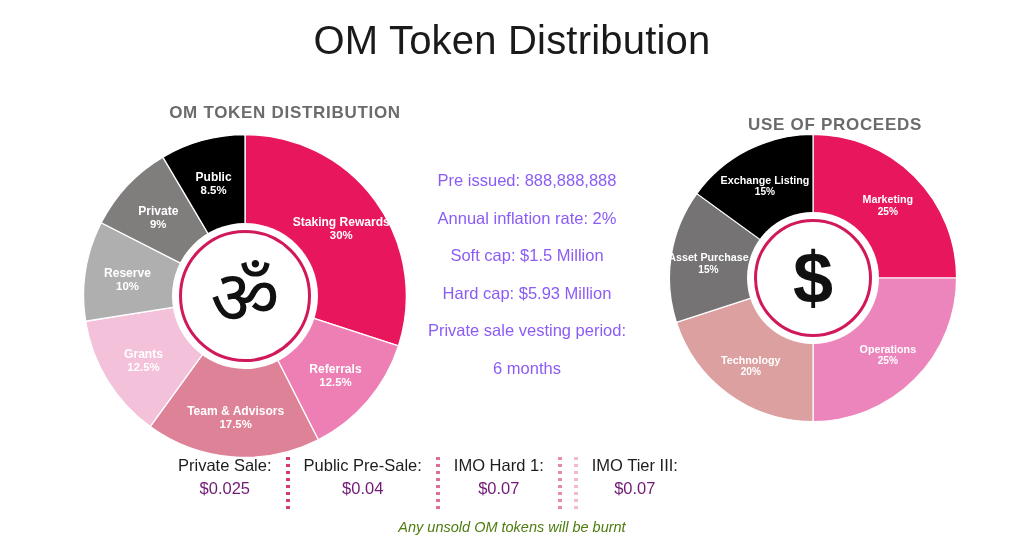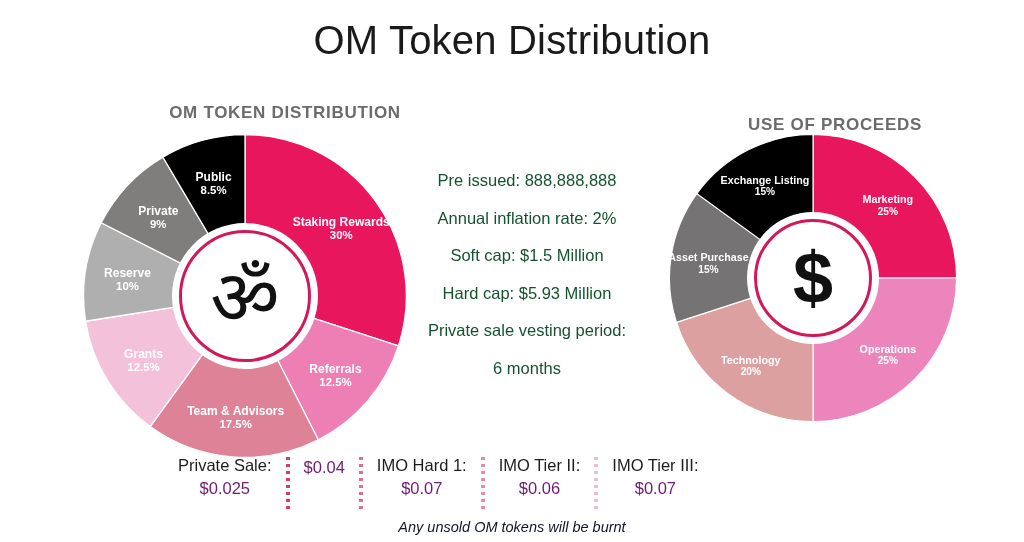--- a/index.html
+++ b/index.html
@@ -73,21 +73,21 @@
     font-weight:700; font-size:72px; line-height:1;
     color:#111;
   }
 
   
   .facts {
     position:absolute; top:172px; left:404px; width:246px;
     text-align:center;
   }
   .facts .fact {
-    font-size:16.5px; color:#14532d; line-height:1.0;
+    font-size:16.5px; color:#8b5cf6; line-height:1.0;
     margin-bottom:21px; white-space:nowrap;
   }
   .facts .fact:last-child { margin-bottom:0; }
 
   
   .prices {
     position:absolute; top:455px; left:170px; width:700px;
     display:flex; align-items:flex-start; 
   }
   .price-cell { text-align:center; padding:0 8px; }
@@ -96,21 +96,21 @@
   .divider {
     width:4px; height:54px; margin:0 6px; flex:0 0 auto;
     background-image:radial-gradient(circle, currentColor 48%, transparent 50%);
     background-size:4px 7px; background-repeat:repeat-y;
   }
 
   
   .footnote {
     position:absolute; top:519px; left:0; width:1024px;
     text-align:center;
-    font-size:14.5px; font-style:italic; color:#0f172a;
+    font-size:14.5px; font-style:italic; color:#4d7c0f;
   }
 </style>
 </head>
 <body>
 
 <div class="page">
 
   <div class="main-title">OM Token Distribution</div>
 
   <div class="sec-head" id="head-left">OM TOKEN DISTRIBUTION</div>
@@ -177,32 +177,29 @@
       <div class="fact">6 months</div>
     </div>
 
   <div class="prices" id="prices-row">
       <div class="price-cell">
         <div class="price-label">Private Sale:</div>
         <div class="price-value">$0.025</div>
       </div>
       <div class="divider" style="color: rgb(214, 58, 114);"></div>
       <div class="price-cell">
+        <div class="price-label">Public Pre-Sale:</div>
         <div class="price-value">$0.04</div>
       </div>
       <div class="divider" style="color: rgb(223, 109, 149);"></div>
       <div class="price-cell">
         <div class="price-label">IMO Hard 1:</div>
         <div class="price-value">$0.07</div>
       </div>
       <div class="divider" style="color: rgb(231, 139, 171);"></div>
-      <div class="price-cell">
-        <div class="price-label">IMO Tier II:</div>
-        <div class="price-value">$0.06</div>
-      </div>
       <div class="divider" style="color: rgb(239, 188, 205);"></div>
       <div class="price-cell">
         <div class="price-label">IMO Tier III:</div>
         <div class="price-value">$0.07</div>
       </div>
     </div>
 
   <div class="footnote">Any unsold OM tokens will be burnt</div>
 
 </div>

